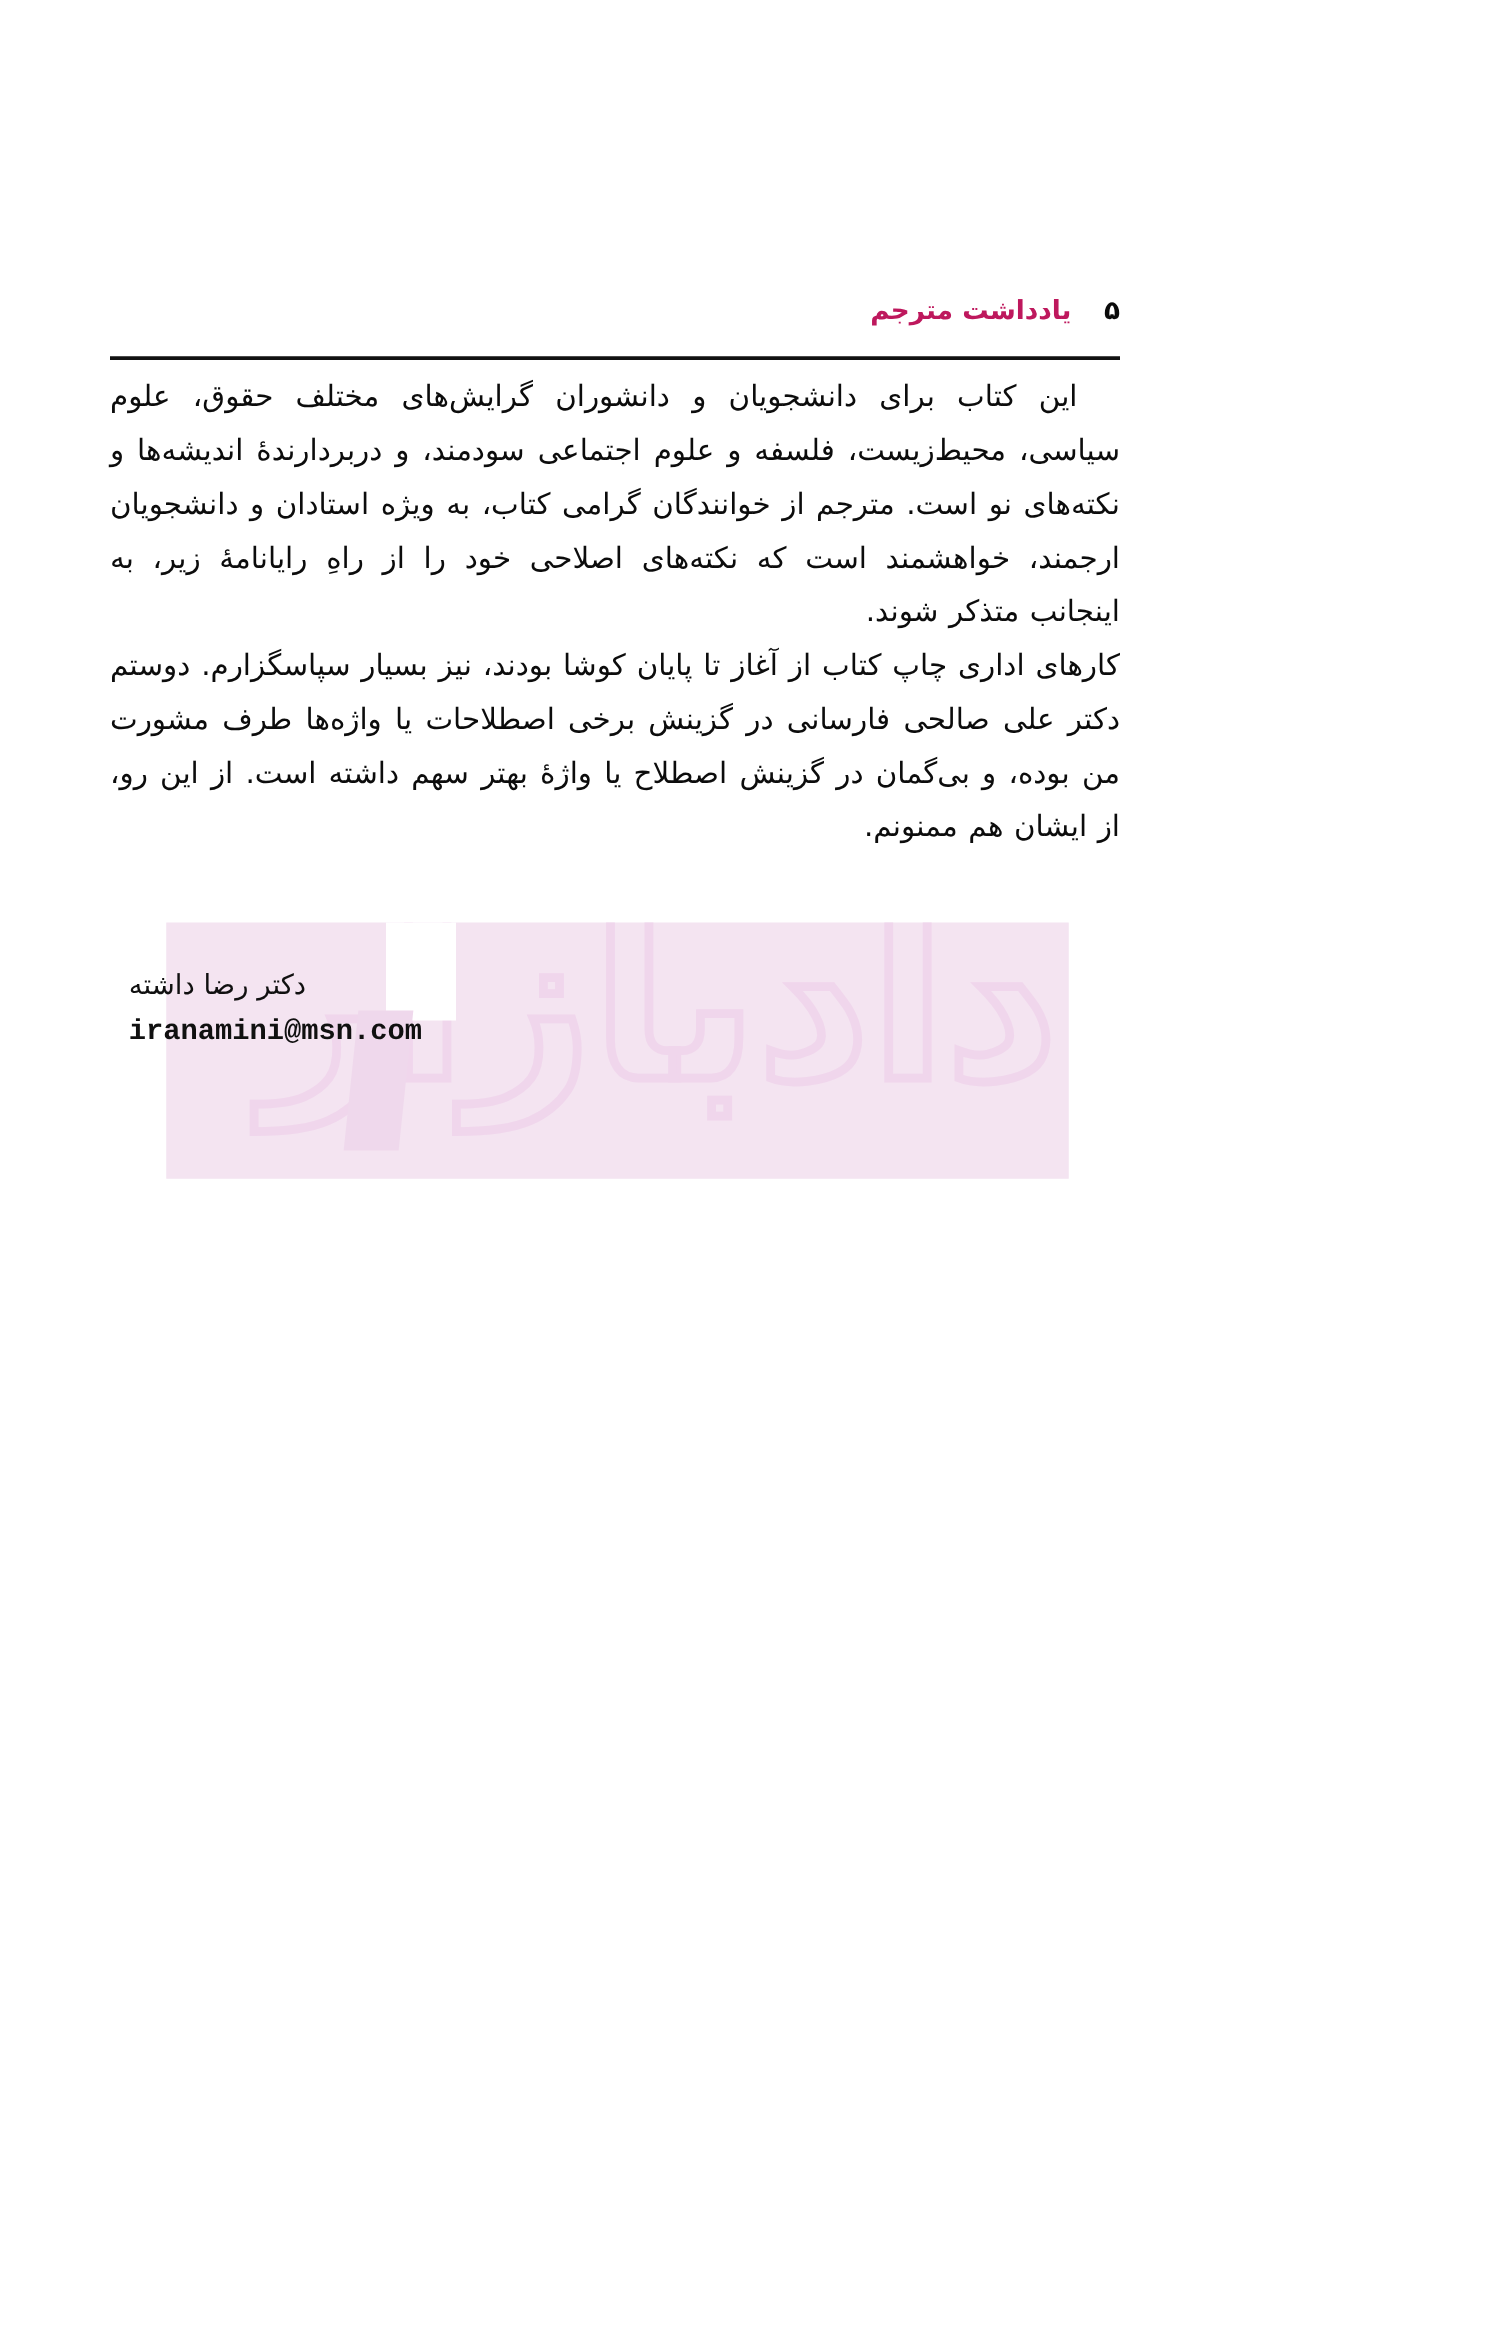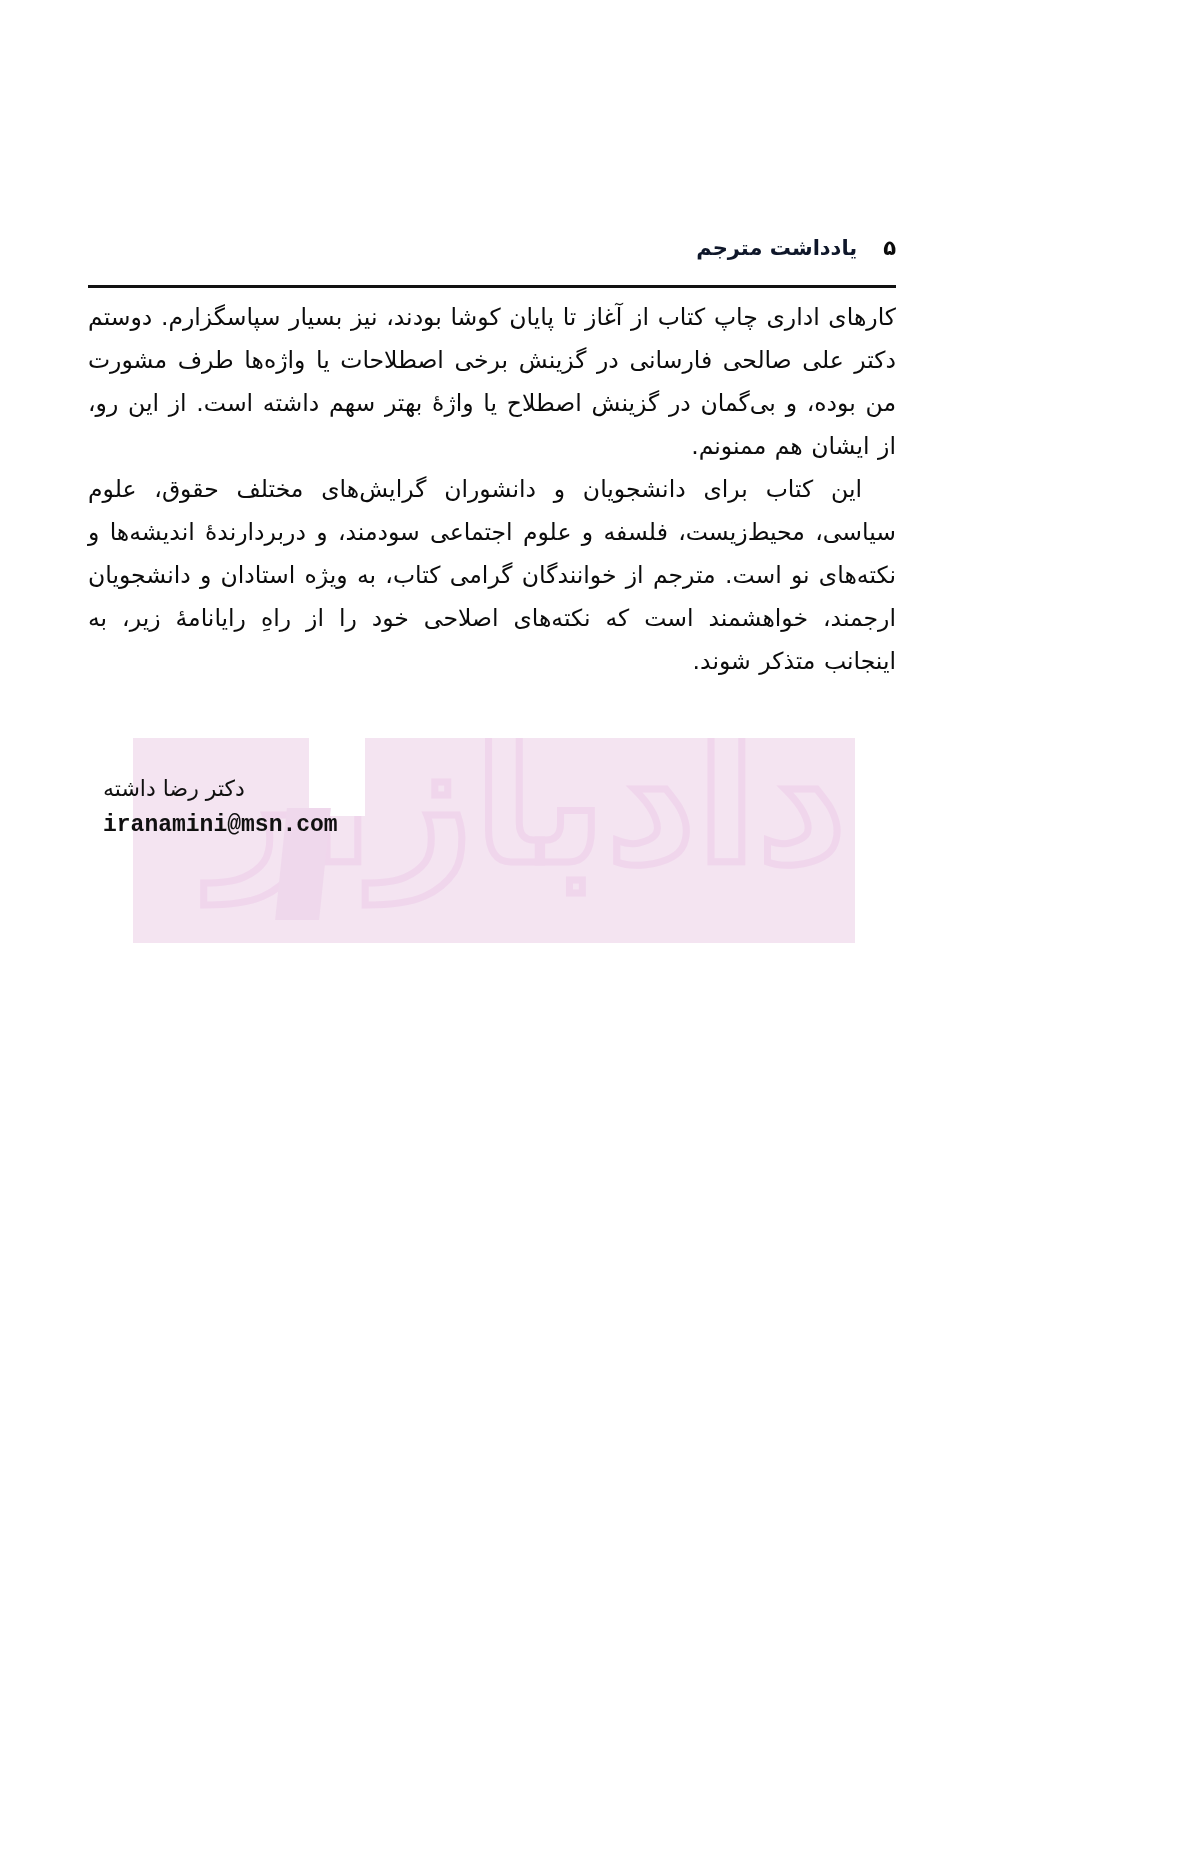--- a/index.html
+++ b/index.html
@@ -31,21 +31,21 @@
     display: flex;
     flex-direction: row-reverse;
     justify-content: flex-end;
     align-items: baseline;
     gap: 26px;
   }
   .running-head-title {
     font-family: "DejaVu Sans", "Liberation Sans", sans-serif;
     font-size: 21px;
     font-weight: 700;
-    color: #0f172a;
+    color: #be185d;
     letter-spacing: 0px;
     white-space: nowrap;
   }
   .running-head-folio {
     font-family: "DejaVu Sans", "Liberation Sans", sans-serif;
     font-size: 21px;
     font-weight: 700;
     color: #0a0a0a;
     white-space: nowrap;
   }
@@ -168,22 +168,22 @@
 
 <div class="page">
 
   <div class="running-head">
     <span class="running-head-title">یادداشت مترجم</span>
     <span class="running-head-folio">۵</span>
   </div>
   <div class="head-rule"></div>
 
   <div class="body-block">
+    <p class="para indented">این کتاب برای دانشجویان و دانشوران گرایش‌های مختلف حقوق، علوم سیاسی، محیط‌زیست، فلسفه و علوم اجتماعی سودمند، و دربردارندۀ اندیشه‌ها و نکته‌های نو است. مترجم از خوانندگان گرامی کتاب، به ویژه استادان و دانشجویان ارجمند، خواهشمند است که نکته‌های اصلاحی خود را از راهِ رایانامۀ زیر، به اینجانب متذکر شوند.</p>
     <p class="para first-line-flush">کارهای اداری چاپ کتاب از آغاز تا پایان کوشا بودند، نیز بسیار سپاسگزارم. دوستم دکتر علی صالحی فارسانی در گزینش برخی اصطلاحات یا واژه‌ها طرف مشورت من بوده، و بی‌گمان در گزینش اصطلاح یا واژۀ بهتر سهم داشته است. از این رو، از ایشان هم ممنونم.</p>
-    <p class="para indented">این کتاب برای دانشجویان و دانشوران گرایش‌های مختلف حقوق، علوم سیاسی، محیط‌زیست، فلسفه و علوم اجتماعی سودمند، و دربردارندۀ اندیشه‌ها و نکته‌های نو است. مترجم از خوانندگان گرامی کتاب، به ویژه استادان و دانشجویان ارجمند، خواهشمند است که نکته‌های اصلاحی خود را از راهِ رایانامۀ زیر، به اینجانب متذکر شوند.</p>
   </div>
 
   <div class="sign-band">
     <div class="watermark">
       <div class="watermark-glyphs">
         <div class="wm-text">دادبازار</div>
         <div class="wm-notch"></div>
         <div class="wm-bar-a"></div>
       </div>
     </div>

